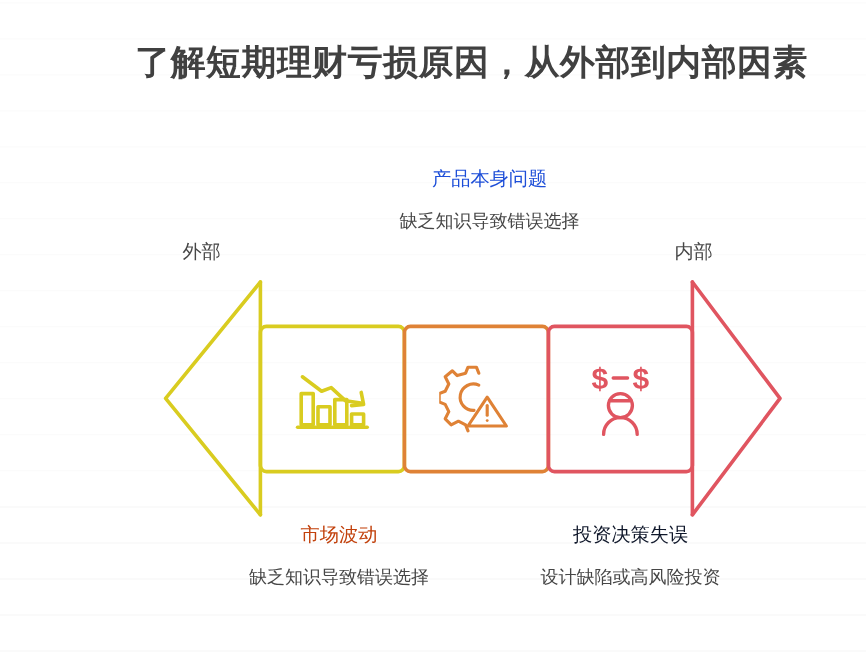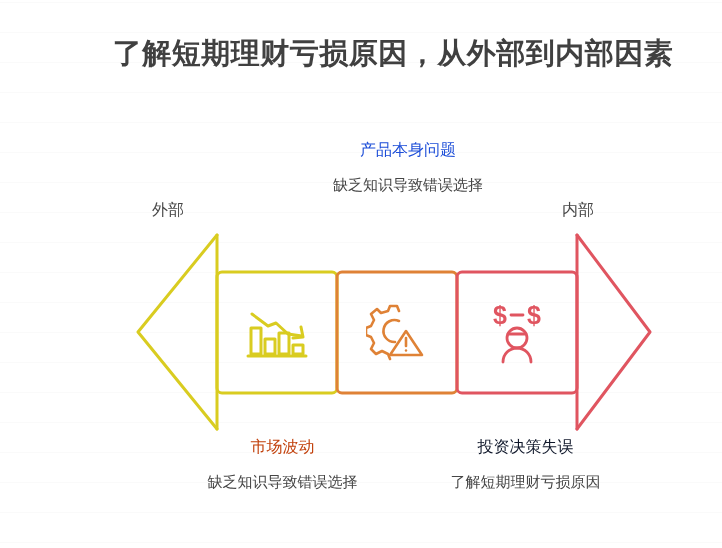--- a/index.html
+++ b/index.html
@@ -147,21 +147,21 @@
     <div class="cap-desc">缺乏知识导致错误选择</div>
   </div>
 
   <div id="caption-market" class="caption">
     <div class="cap-title" style="color:#c2410c;">市场波动</div>
     <div class="cap-desc">缺乏知识导致错误选择</div>
   </div>
 
   <div id="caption-decision" class="caption">
     <div class="cap-title" style="color:#0f172a;">投资决策失误</div>
-    <div class="cap-desc">了解短期理财亏损原因</div>
+    <div class="cap-desc">设计缺陷或高风险投资</div>
   </div>
 
   <div id="flow">
 
     <svg width="722" height="212" viewBox="0 0 722 212">
 
       <polyline points="185,9 106,106 185,203" fill="none" stroke="#d9cc20" stroke-width="3" stroke-linejoin="round" stroke-linecap="round"></polyline>
       <line x1="185" y1="9" x2="185" y2="203" stroke="#d9cc20" stroke-width="3" stroke-linecap="round"></line>
 
       <rect x="185" y="46" width="120" height="121" rx="5" ry="5" fill="none" stroke="#d9cc20" stroke-width="3"></rect>

